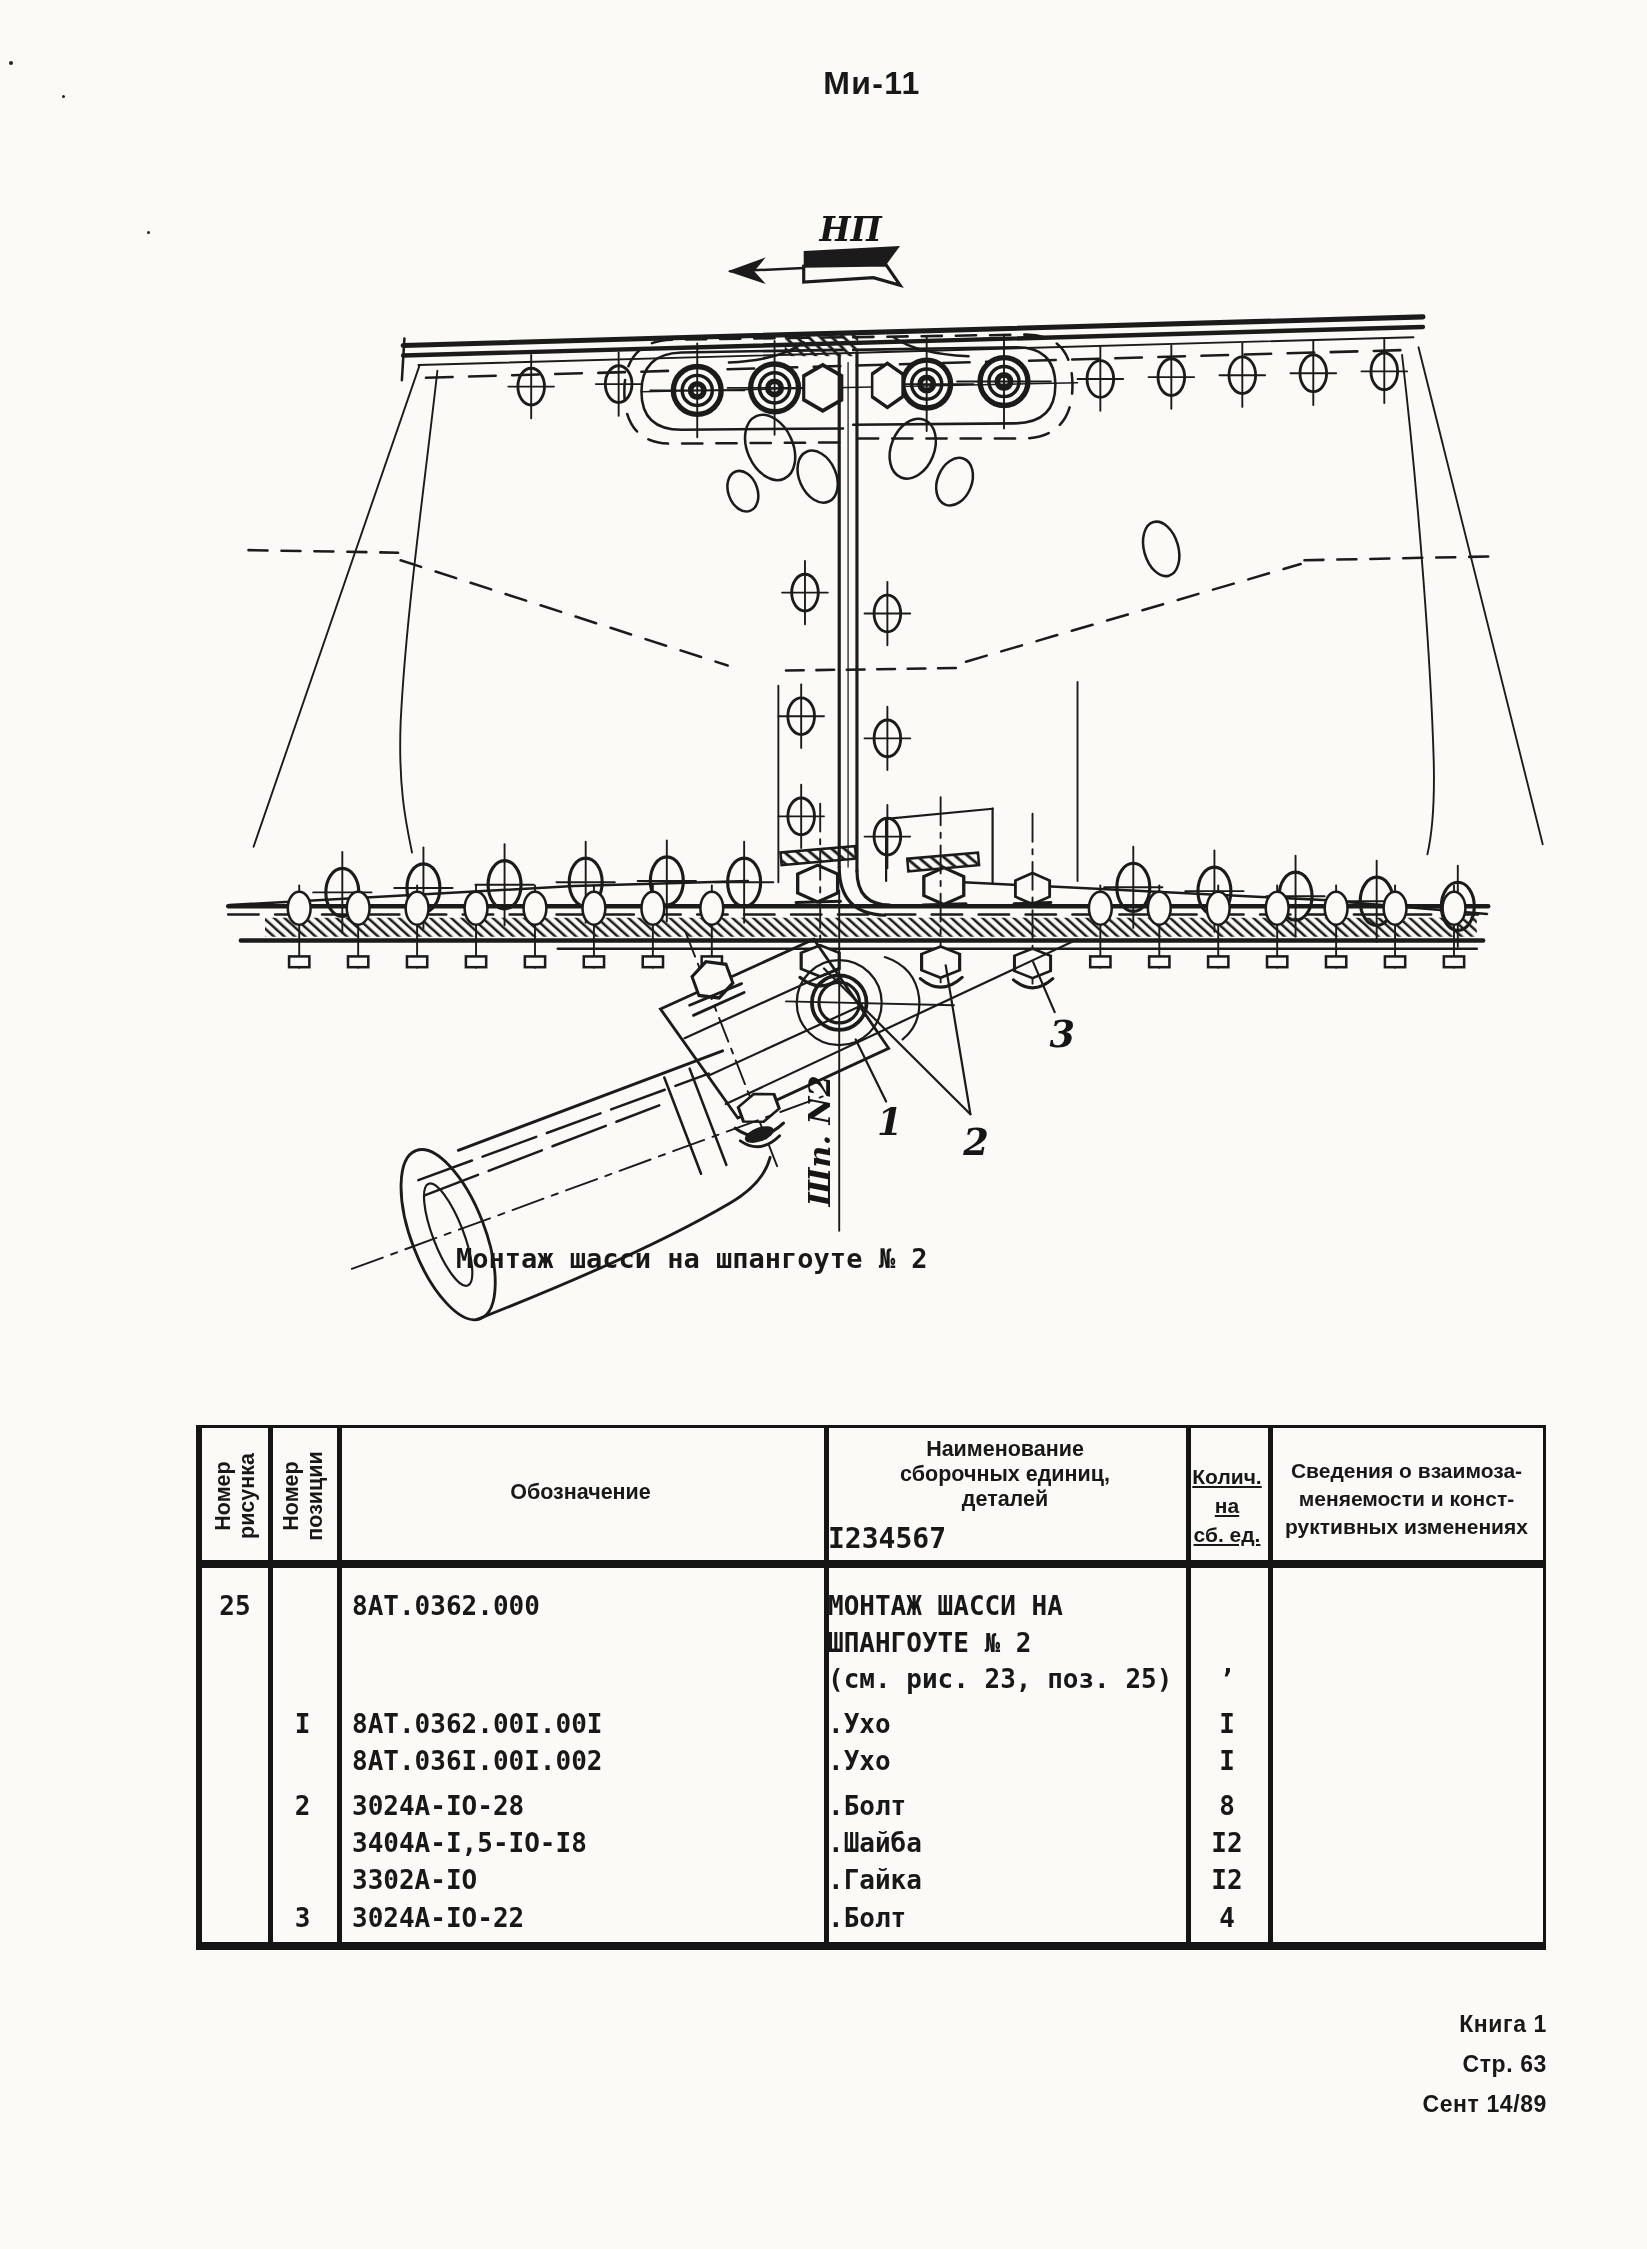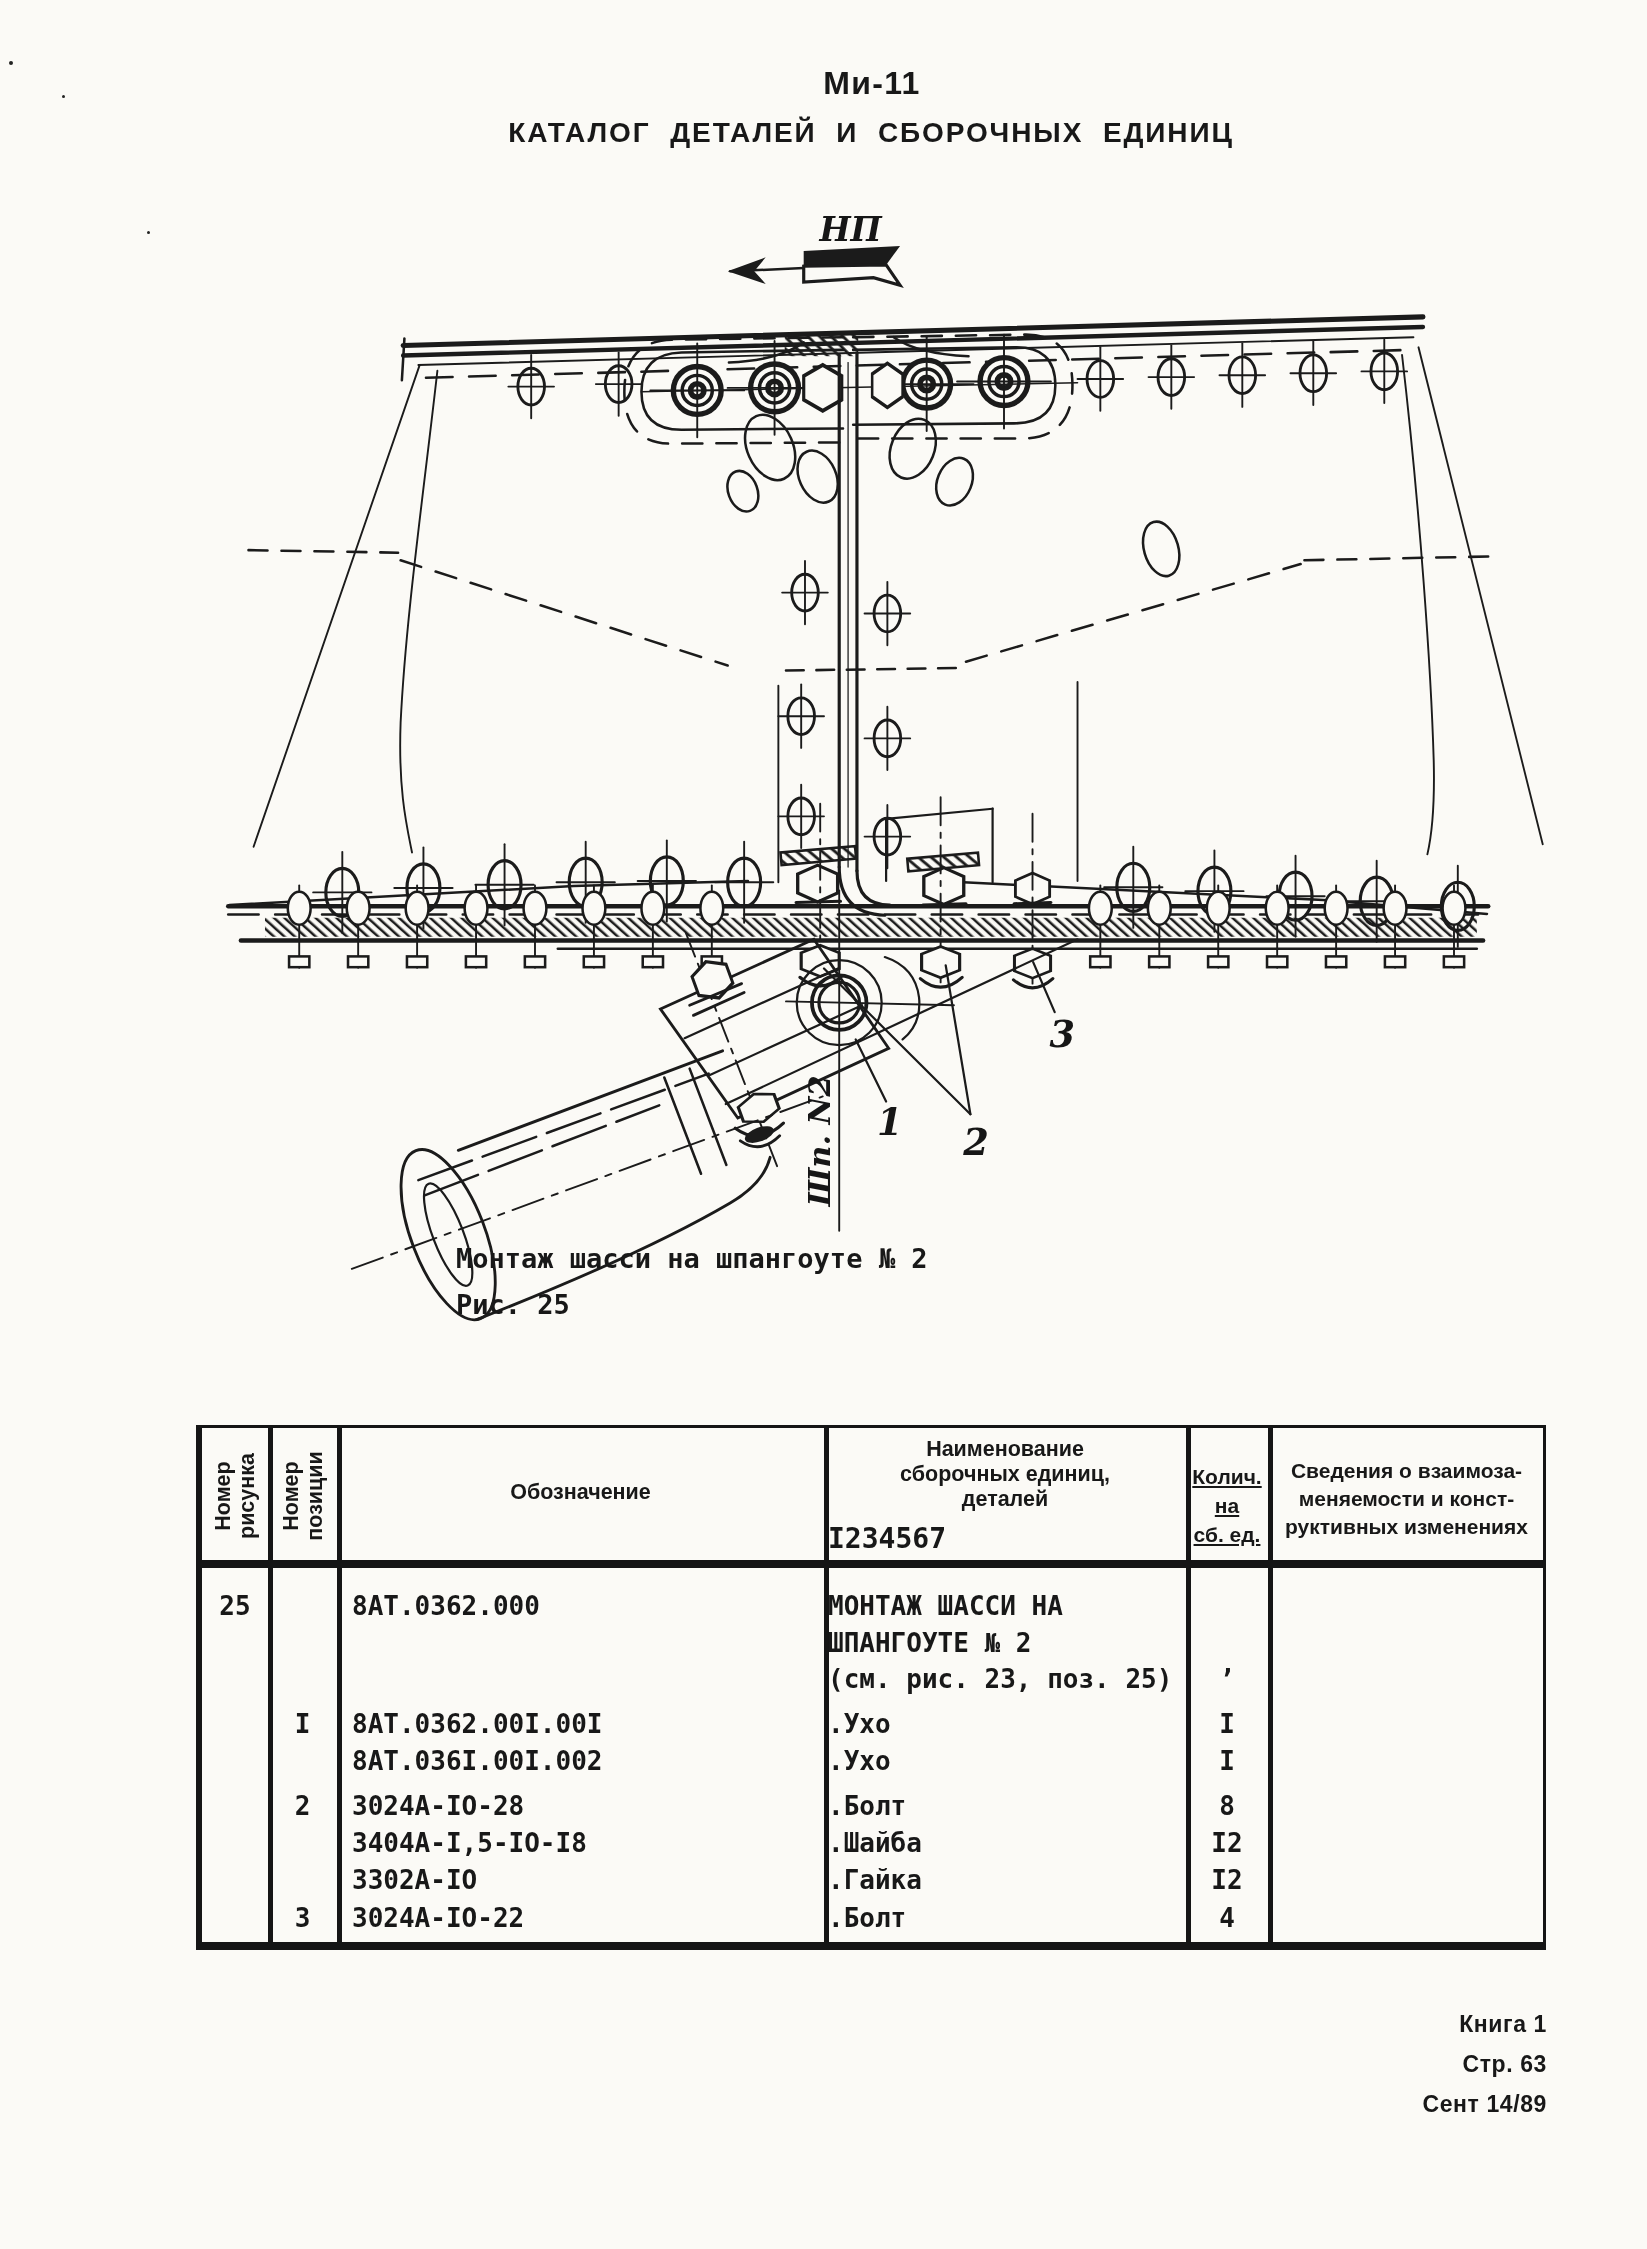--- a/index.html
+++ b/index.html
@@ -54,21 +54,20 @@
 </head>
 <body>
 
 <div class="page">
 
   <div class="abs speck" style="left:9px;top:61px;width:4.4px;height:4.4px;"></div>
   <div class="abs speck" style="left:62px;top:95px;width:3.2px;height:3.2px;"></div>
   <div class="abs speck" style="left:147px;top:231px;width:3.2px;height:3.2px;"></div>
 
   <div class="abs doc-title">Ми-11</div>
-  <div class="abs doc-subtitle">КАТАЛОГ ДЕТАЛЕЙ И СБОРОЧНЫХ ЕДИНИЦ</div>
 
   <svg class="abs drawing" width="1648" height="2250" viewBox="0 0 2600 3550">
     <defs>
       <pattern id="h1" width="13" height="13" patternUnits="userSpaceOnUse" patternTransform="rotate(-45)">
         <line x1="6" y1="0" x2="6" y2="13" stroke="#1b1b1b" stroke-width="4.5"></line>
       </pattern>
       <pattern id="h2" width="11" height="11" patternUnits="userSpaceOnUse" patternTransform="rotate(-48)">
         <line x1="5" y1="0" x2="5" y2="11" stroke="#1b1b1b" stroke-width="4"></line>
       </pattern>
       <g id="rivet">
@@ -278,21 +277,20 @@
       <text class="lbl" x="1342" y="380" font-size="52" text-anchor="middle" stroke="none">НП</text>
       <text class="lbl" x="1294" y="1816" font-size="48" text-anchor="middle" stroke="none" transform="rotate(-90 1294 1800)">Шп. N2</text>
       <text class="lbl" x="1404" y="1790" font-size="58" text-anchor="middle" stroke="none">1</text>
       <text class="lbl" x="1540" y="1822" font-size="58" text-anchor="middle" stroke="none">2</text>
       <text class="lbl" x="1676" y="1652" font-size="58" text-anchor="middle" stroke="none">3</text>
     </g>
   </svg>
 
   <div class="abs caption">
     <div>Монтаж шасси на шпангоуте № 2</div>
-    <div class="line2">Рис. 25</div>
   </div>
 
   <div class="abs ptable">
 
     <div class="vline" style="left:66px;"></div>
     <div class="vline" style="left:135px;"></div>
     <div class="vline" style="left:622px;"></div>
     <div class="vline" style="left:984px;"></div>
     <div class="vline" style="left:1066px;"></div>
 

